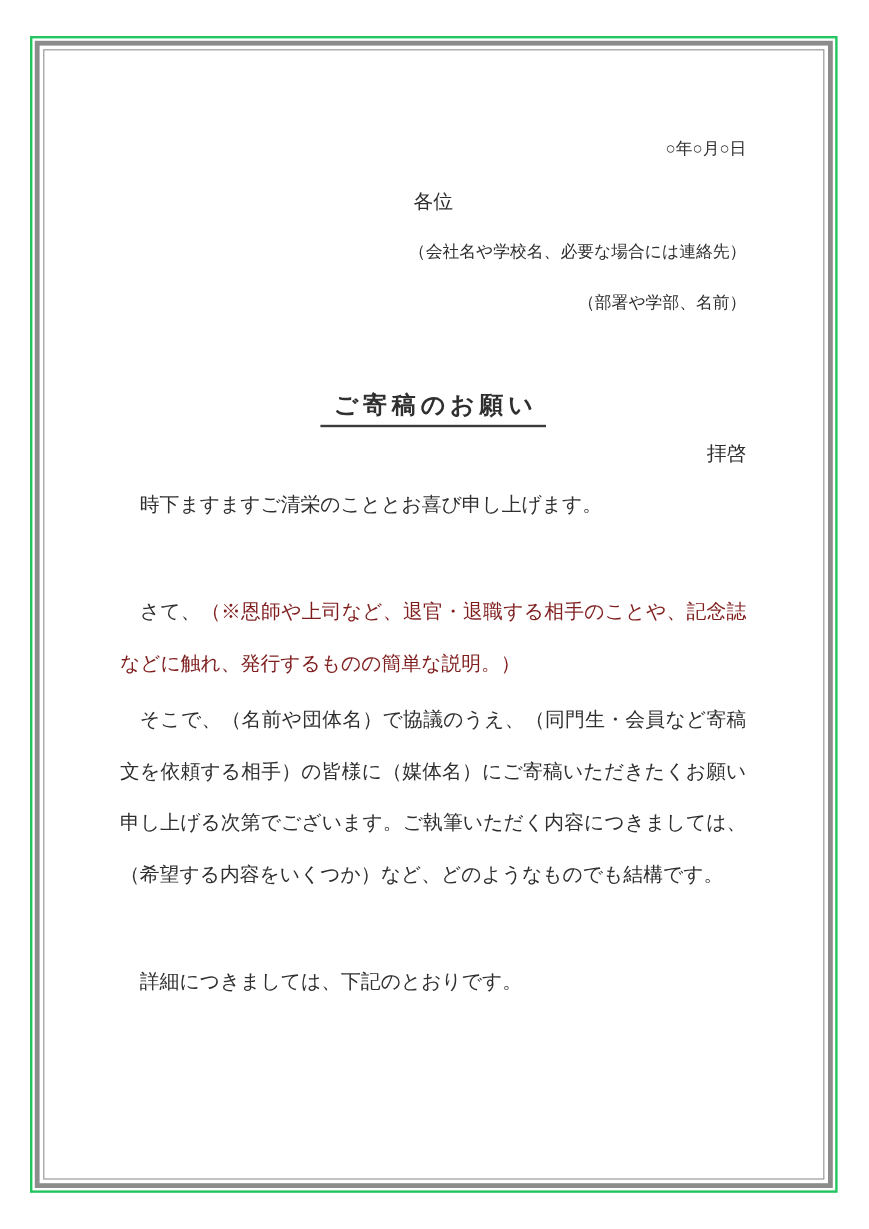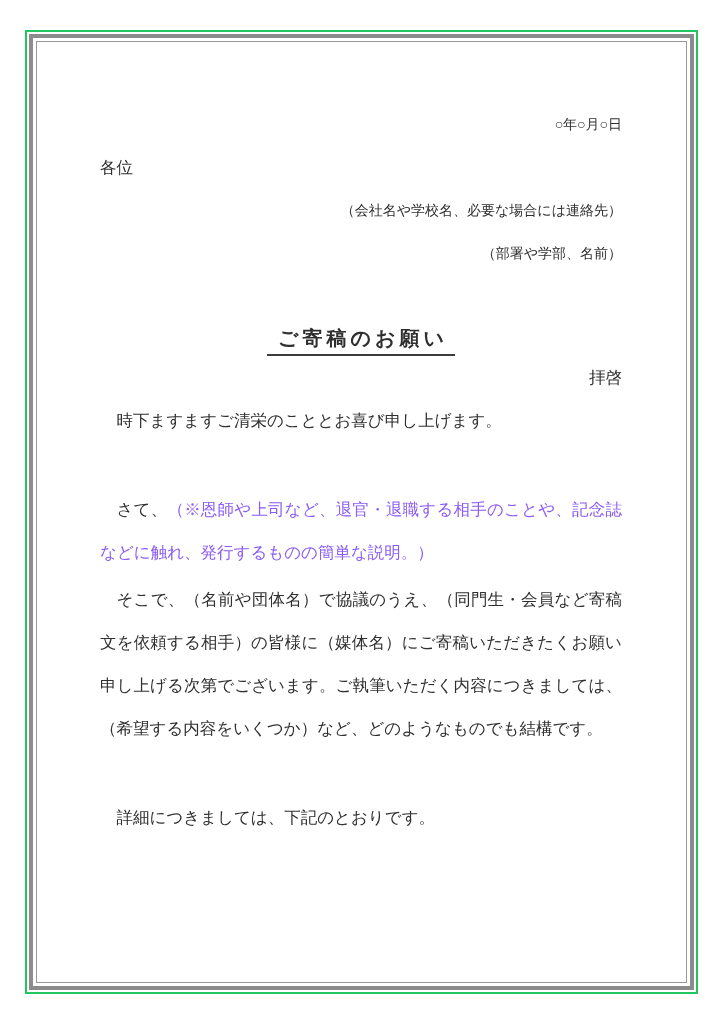--- a/index.html
+++ b/index.html
@@ -37,21 +37,21 @@
     padding: 61px 64px 0 63px;
     line-height: 43px;
     font-size: 16.5px;
   }
   .meta-line {
     font-size: 14px;
     text-align: right;
     line-height: 43px;
   }
   .addressee {
-    text-align: left;
+    text-align: center;
     font-size: 16.5px;
   }
   .title-row {
     text-align: center;
     margin-top: 38px;
     line-height: 43px;
     font-weight: bold;
   }
   .title-text {
     display: inline-block;
@@ -62,21 +62,21 @@
     border-bottom: 2px solid #3c3c3c;
   }
   .salutation { text-align: right; }
   .para {
     text-indent: 1em;
     text-align: justify;
   }
   .para.note { margin-top: 46px; }
   .para.request { margin-top: 4px; }
   .para.closing { margin-top: 46px; }
-  .red { color: #8b5cf6; }
+  .red { color: #7f1d1d; }
 </style>
 </head>
 <body>
 
 <div class="frame-outer">
   <div class="frame-mid">
     <div class="frame-inner">
       <div class="content">
 
         <p class="meta-line">○年○月○日</p>

